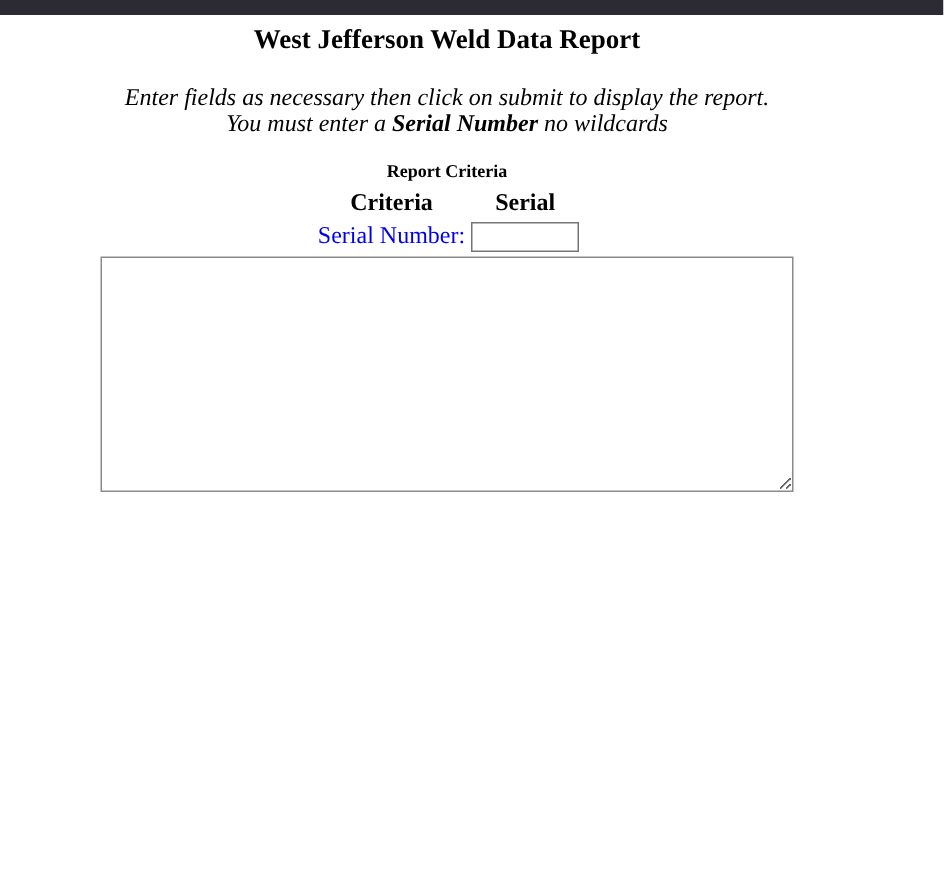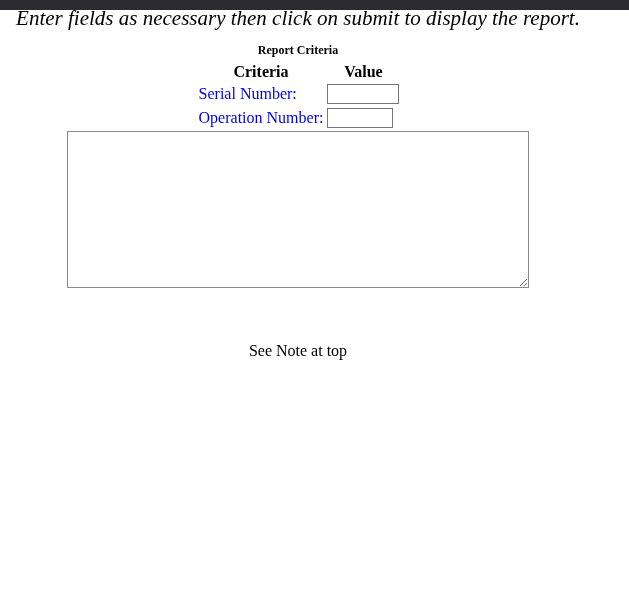--- a/index.html
+++ b/index.html
@@ -22,21 +22,21 @@
     text-align: center;
   }
   h1.page-title {
     font-size: 18px;
     font-weight: bold;
     margin: 6px 0 20px 0;
     line-height: 21px;
   }
   .instructions {
     font-style: italic;
-    font-size: 21px;
+    font-size: 16px;
     line-height: 17px;
     margin-bottom: 0;
     font-family: Liberation Serif, serif;
   }
   table.criteria-table {
     margin: 16px auto 0 auto;
     border-collapse: separate;
     border-spacing: 2px;
     font-size: 16px;
   }
@@ -108,48 +108,43 @@
     cursor: pointer;
   }
 </style>
 </head>
 <body>
 
 <div class="top-bar"></div>
 
 <div class="content">
 
+  <h1 class="page-title">West Jefferson Weld Data Report</h1>
 
   <div class="instructions">
     <div>Enter fields as necessary then click on submit to display the report.</div>
+    <div><span>You must enter a </span><b>Serial Number</b><span> no wildcards</span></div>
   </div>
 
   <table class="criteria-table">
     <caption>Report Criteria</caption>
     <thead>
       <tr>
         <th>Criteria</th>
-        <th>Value</th>
+        <th>Serial</th>
       </tr>
     </thead>
     <tbody>
       <tr>
         <td class="label-cell blue-label">Serial Number:</td>
         <td class="value-cell">
           <input type="text" class="text-input serial" value="" style="">
         </td>
       </tr>
-      <tr>
-        <td class="label-cell blue-label">Operation Number:</td>
-        <td class="value-cell">
-          <input type="text" class="text-input operation" value="" style="">
-        </td>
-      </tr>
     </tbody>
   </table>
 
 
   <textarea class="comments" style=""></textarea>
 
-  <div class="see-note">See Note at top</div>
 
 
 </div>
 
 </body></html>

